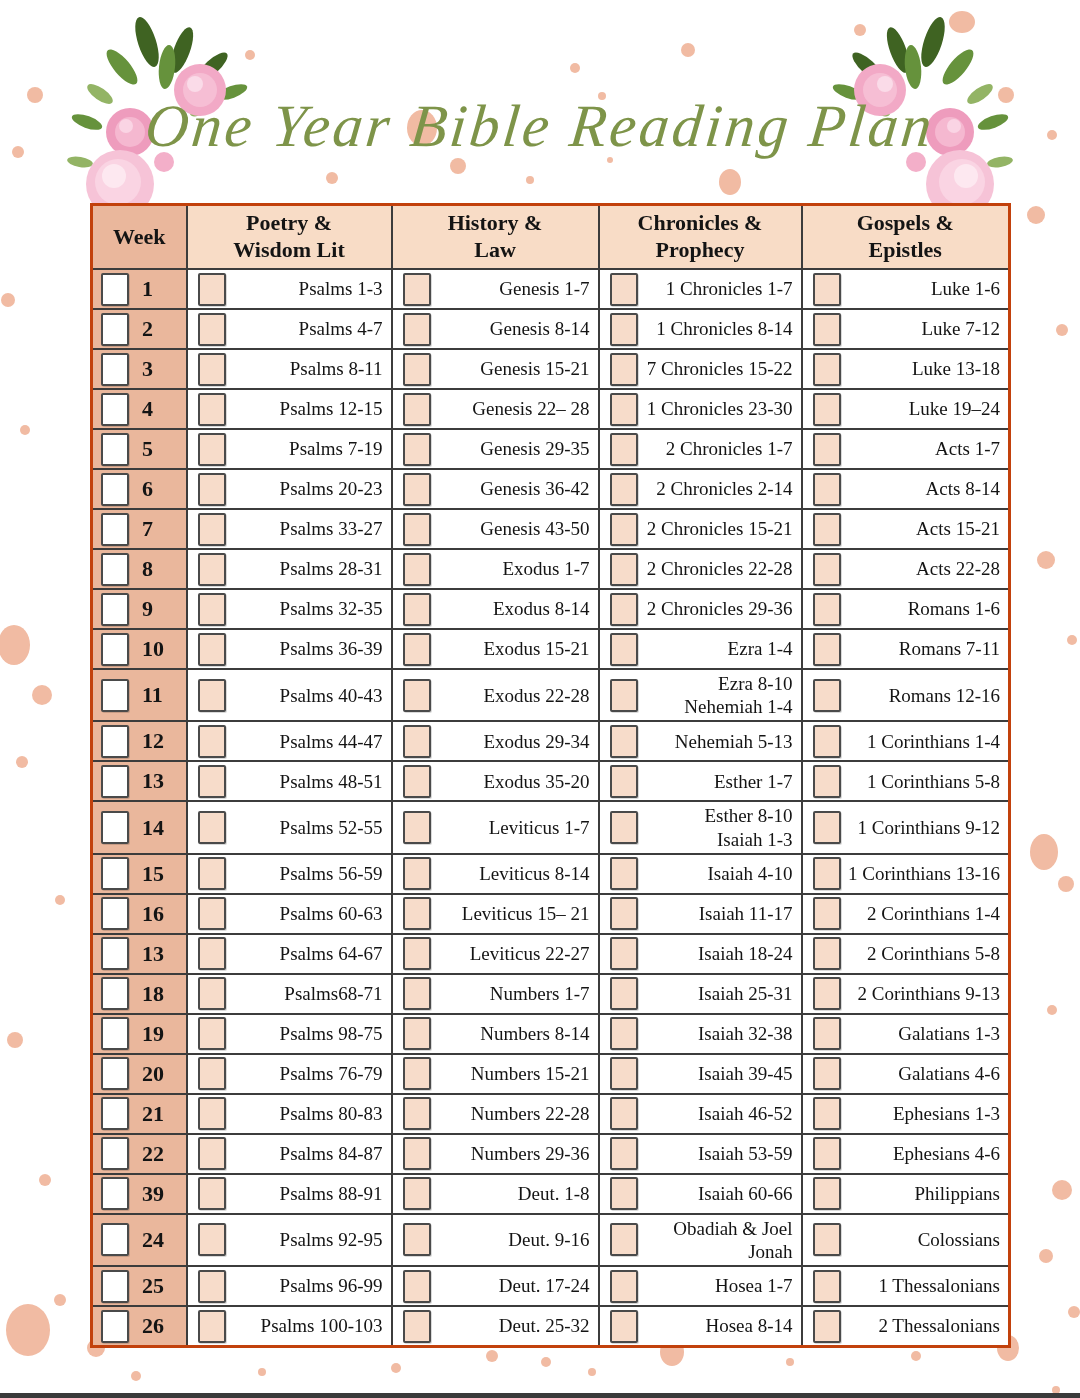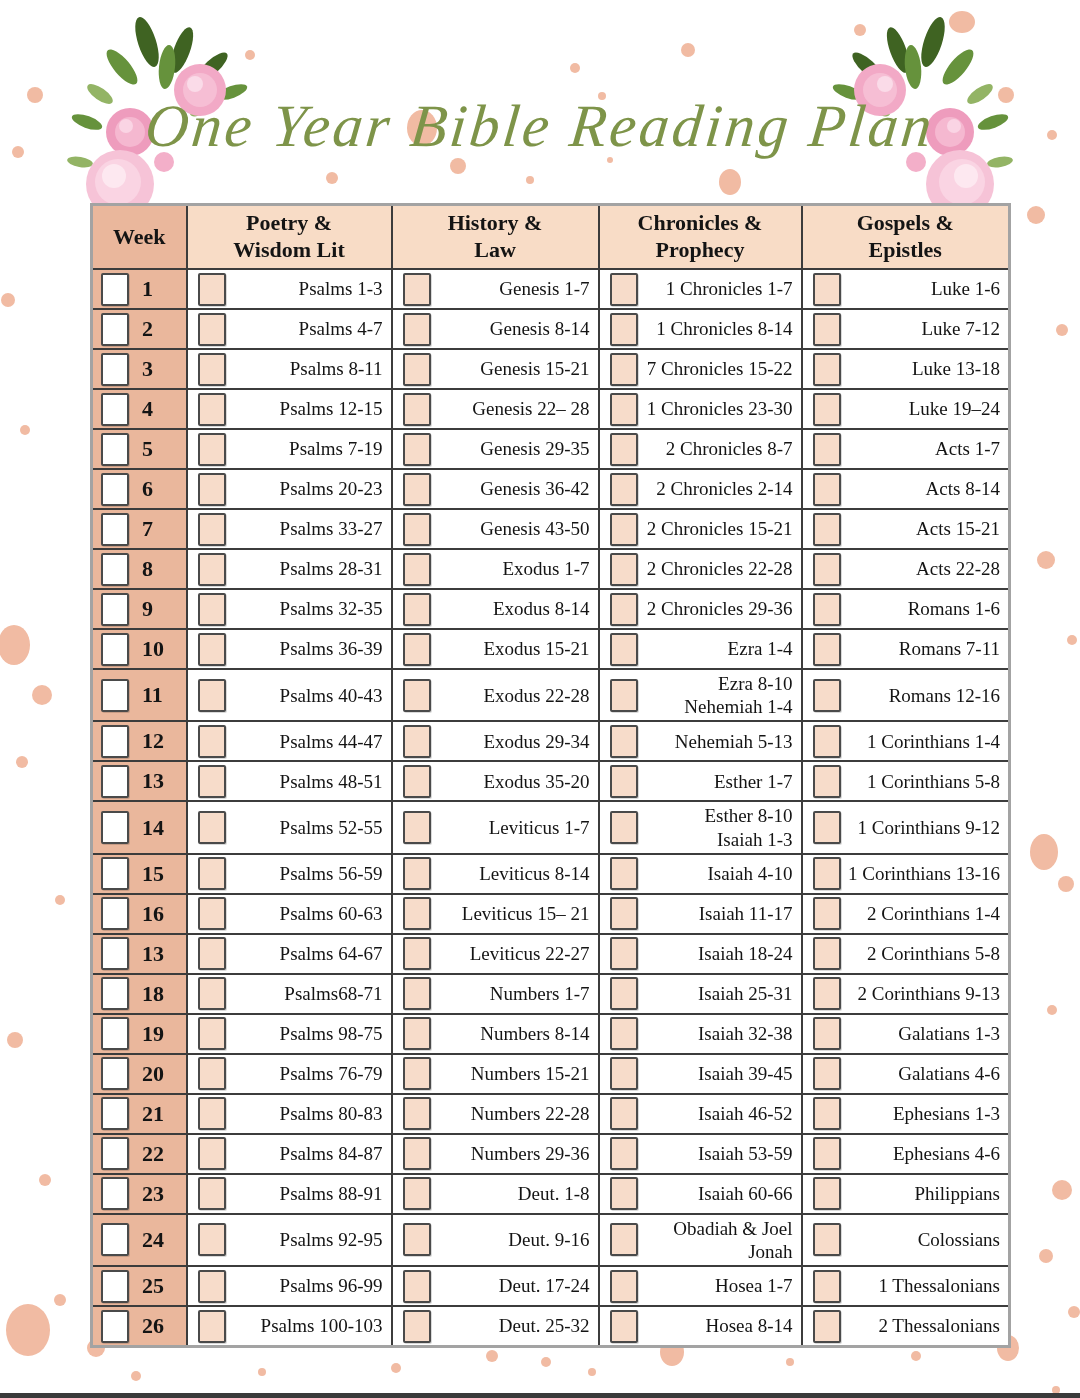--- a/index.html
+++ b/index.html
@@ -26,21 +26,21 @@
     transform:skewX(-6deg);
     white-space:nowrap;
   }
   .plan-table{
     position:absolute;z-index:3;
     left:90px;top:203px;
     width:918px;
     border-collapse:collapse;
     table-layout:fixed;
     background:#ec4899;
-    border:3px solid #a3a3a3;
+    border:3px solid #c2410c;
   }
   .plan-table th,.plan-table td{
     border:2px solid #3c3c3c;
     padding:0;
     vertical-align:middle;
   }
   .plan-table th{
     height:62px;
     background:#f8dcc6;
     font-size:22px;
@@ -389,21 +389,21 @@
       </td>
       <td class="data-cell">
         <div class="cell-inner">
           <span class="cb cb-data"></span>
           <span class="reading">Genesis 29-35</span>
         </div>
       </td>
       <td class="data-cell">
         <div class="cell-inner">
           <span class="cb cb-data"></span>
-          <span class="reading">2 Chronicles 8-7</span>
+          <span class="reading">2 Chronicles 1-7</span>
         </div>
       </td>
       <td class="data-cell">
         <div class="cell-inner">
           <span class="cb cb-data"></span>
           <span class="reading">Acts 1-7</span>
         </div>
       </td>
     </tr>
 
@@ -967,21 +967,21 @@
           <span class="cb cb-data"></span>
           <span class="reading">Ephesians 4-6</span>
         </div>
       </td>
     </tr>
 
     <tr>
       <td class="week-cell">
         <div class="week-inner">
           <span class="cb cb-week"></span>
-          <span class="week-num">23</span>
+          <span class="week-num">39</span>
         </div>
       </td>
       <td class="data-cell">
         <div class="cell-inner">
           <span class="cb cb-data"></span>
           <span class="reading">Psalms 88-91</span>
         </div>
       </td>
       <td class="data-cell">
         <div class="cell-inner">

